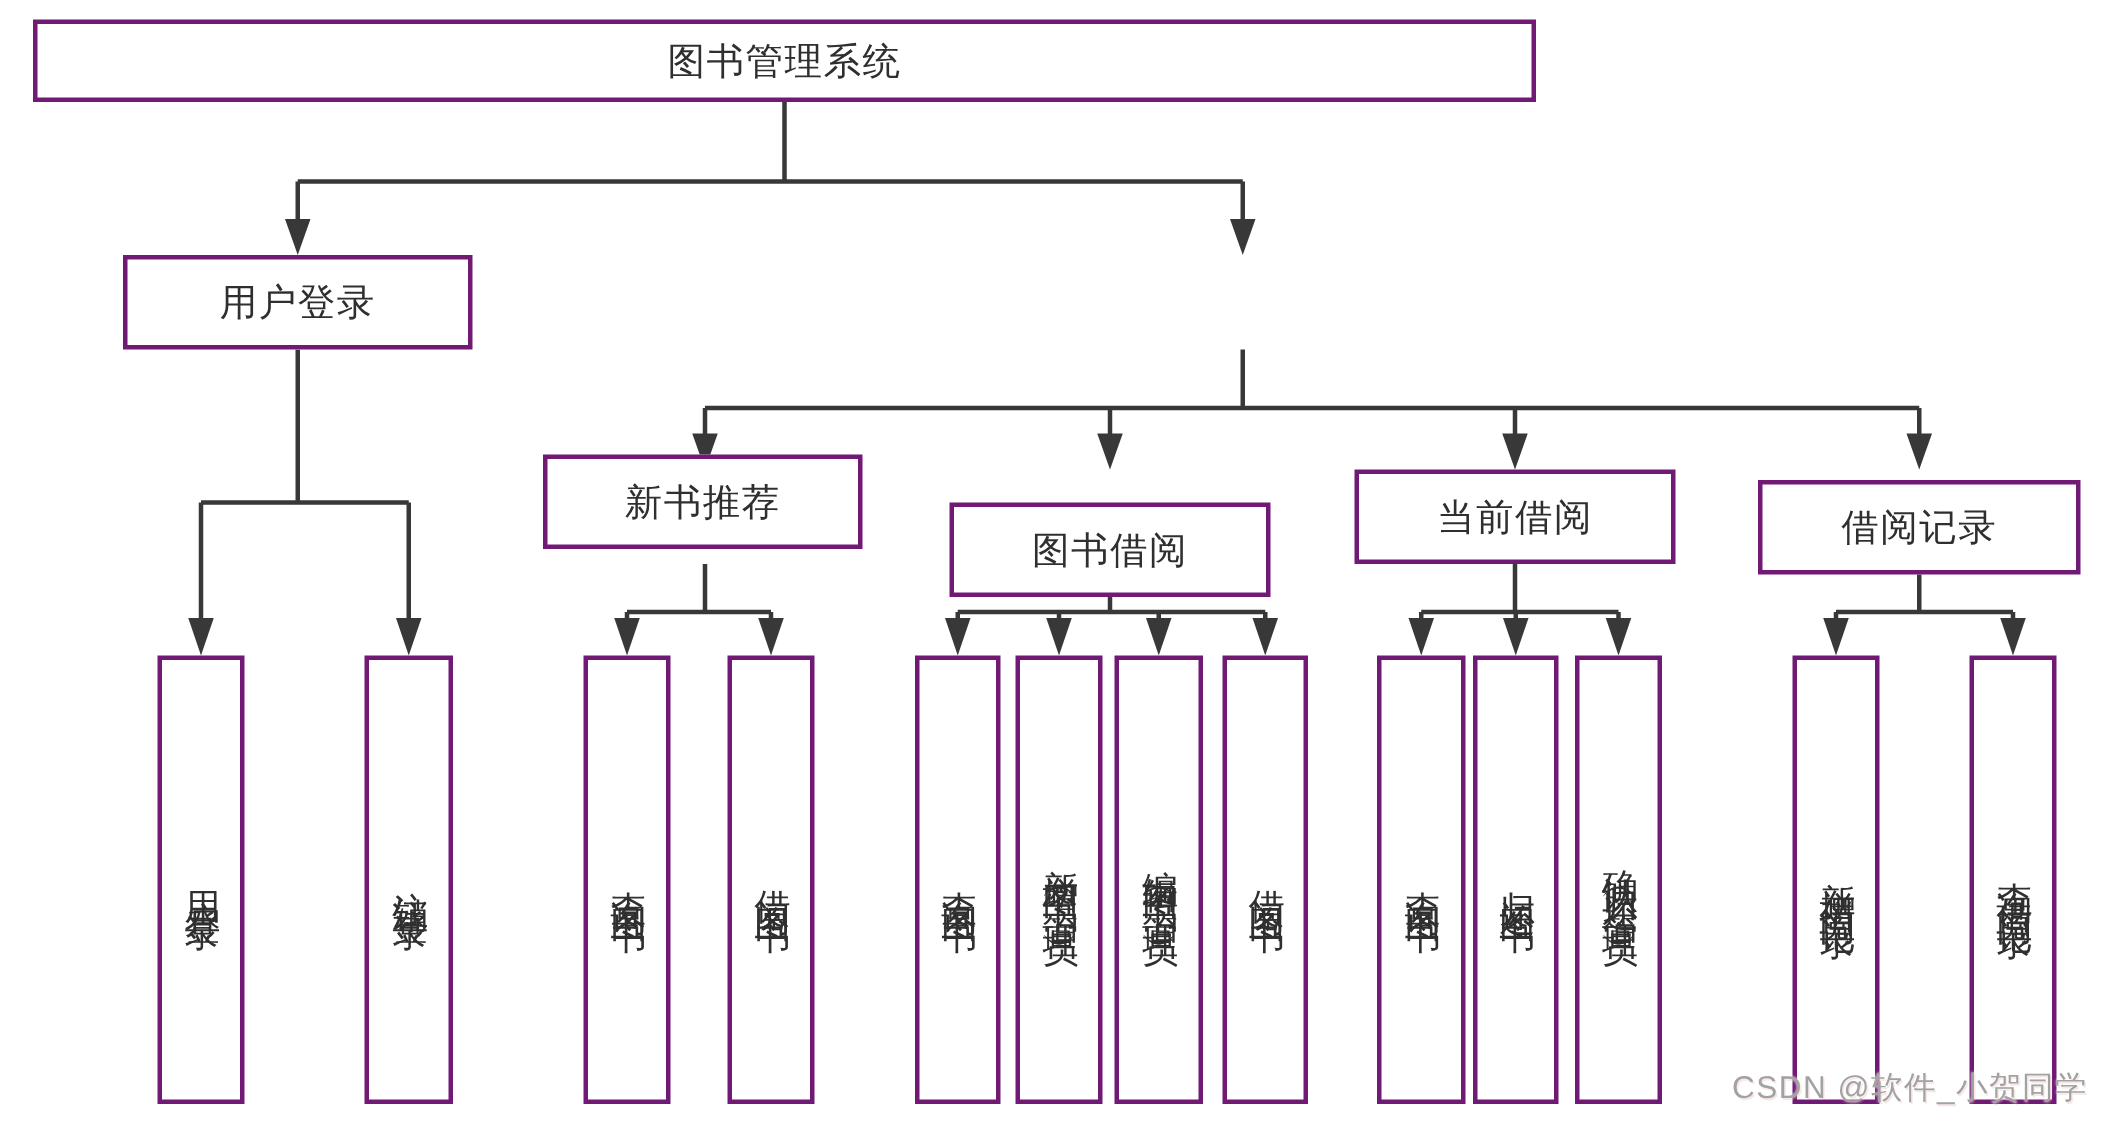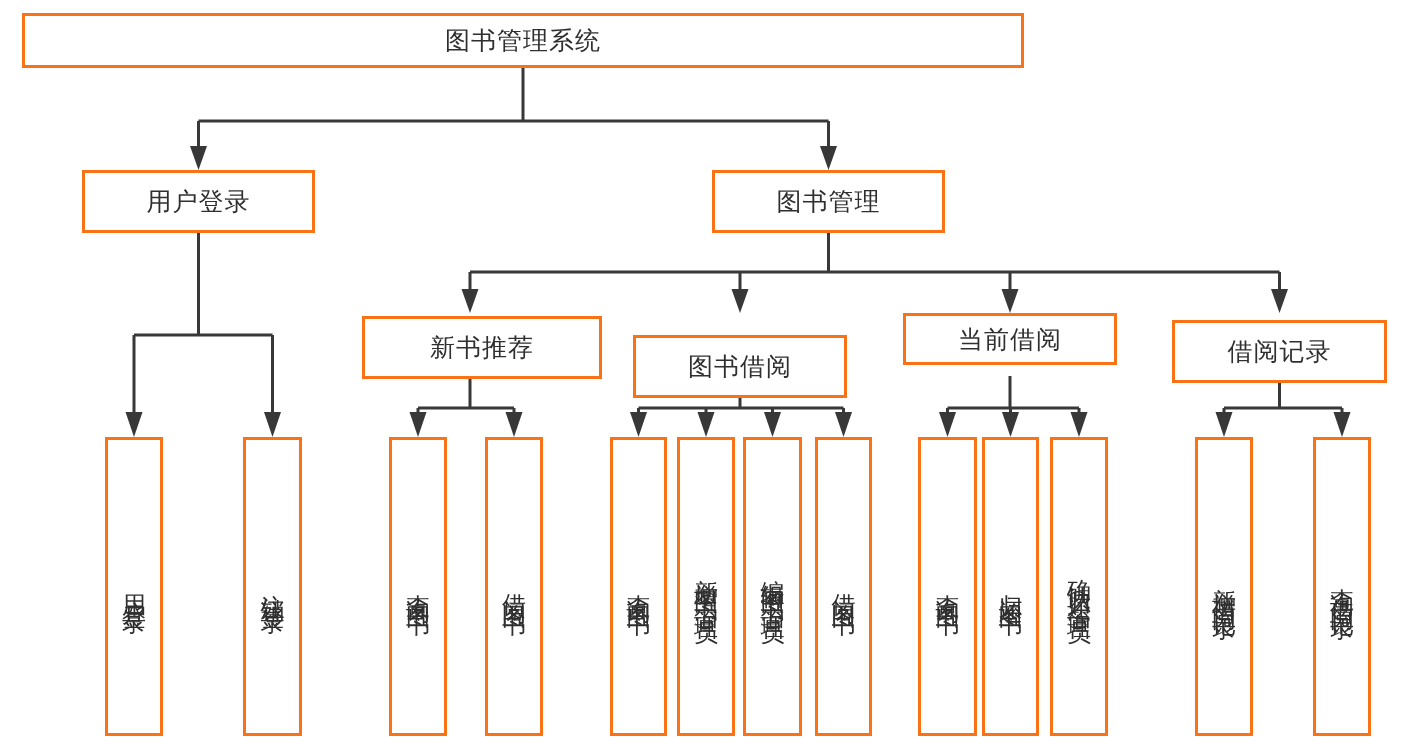--- a/index.html
+++ b/index.html
@@ -17,21 +17,21 @@
   }
   svg.connectors {
     position: absolute;
     left: 0; top: 0;
     width: 1405px;
     height: 747px;
   }
   .node {
     position: absolute;
     box-sizing: border-box;
-    border: 3px solid #f97316;
+    border: 3px solid #701a75;
     background: #ffffff;
     display: flex;
     align-items: center;
     justify-content: center;
     color: #2f2f2f;
   }
   .hbox span {
     font-size: 25px;
     letter-spacing: 1px;
     white-space: nowrap;
@@ -94,31 +94,28 @@
     </g>
   </svg>
 
   <div class="node hbox" style="left:22px; top:13px; width:1002px; height:55px;">
     <span>图书管理系统</span>
   </div>
 
   <div class="node hbox" style="left:82px; top:170px; width:233px; height:63px;">
     <span>用户登录</span>
   </div>
-  <div class="node hbox" style="left:712px; top:170px; width:233px; height:63px;">
-    <span>图书管理</span>
-  </div>
 
-  <div class="node hbox" style="left:362px; top:316px; width:240px; height:63px;">
+  <div class="node hbox" style="left:362px; top:303px; width:213px; height:63px;">
     <span>新书推荐</span>
   </div>
   <div class="node hbox" style="left:633px; top:313px; width:214px; height:63px;margin-top:22px;">
     <span>图书借阅</span>
   </div>
-  <div class="node hbox" style="left:903px; top:313px; width:214px; height:52px;">
+  <div class="node hbox" style="left:903px; top:313px; width:214px; height:63px;">
     <span>当前借阅</span>
   </div>
   <div class="node hbox" style="left:1172px; top:320px; width:215px; height:63px;">
     <span>借阅记录</span>
   </div>
 
   <div class="node vbox" style="left:105px; top:437px; width:58px; height:299px;">
     <span>用户登录</span>
   </div>
   <div class="node vbox" style="left:243px; top:437px; width:59px; height:299px;">
@@ -155,14 +152,15 @@
     <span>确认归还（管理员）</span>
   </div>
 
   <div class="node vbox" style="left:1195px; top:437px; width:58px; height:299px;">
     <span>新增借阅记录</span>
   </div>
   <div class="node vbox" style="left:1313px; top:437px; width:58px; height:299px;">
     <span>查询借阅记录</span>
   </div>
 
+  <div class="watermark">CSDN @软件_小贺同学</div>
 
 </div>
 
 </body></html>

